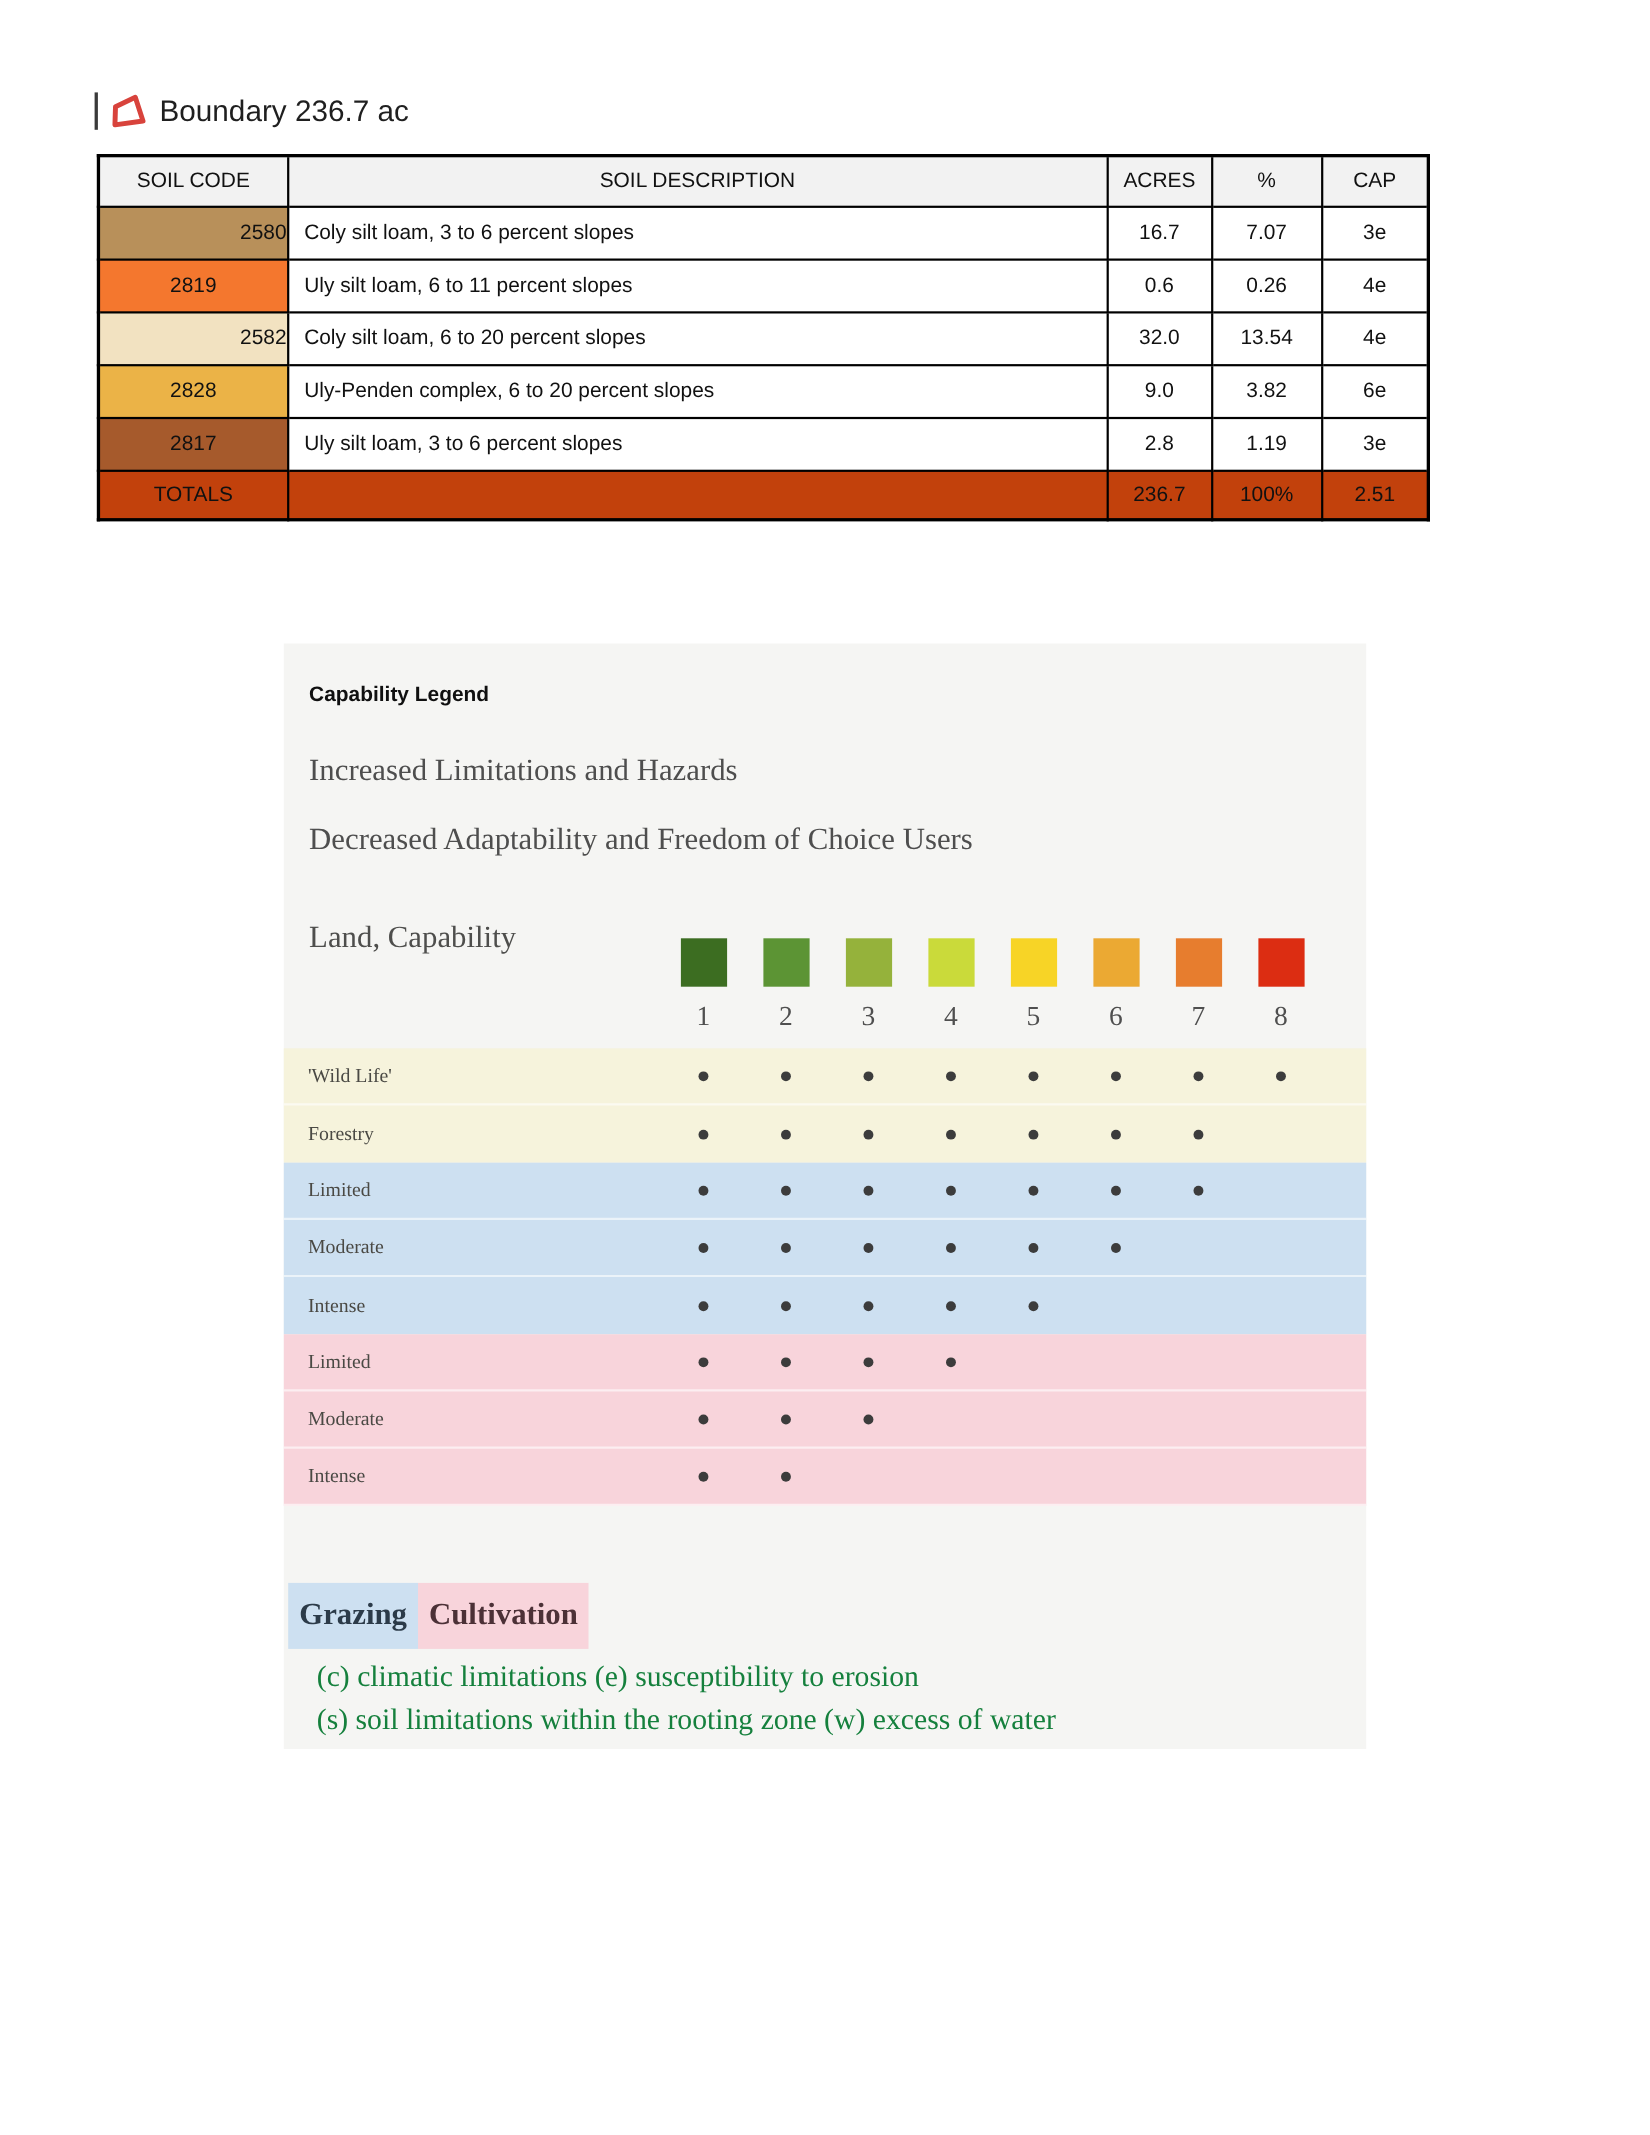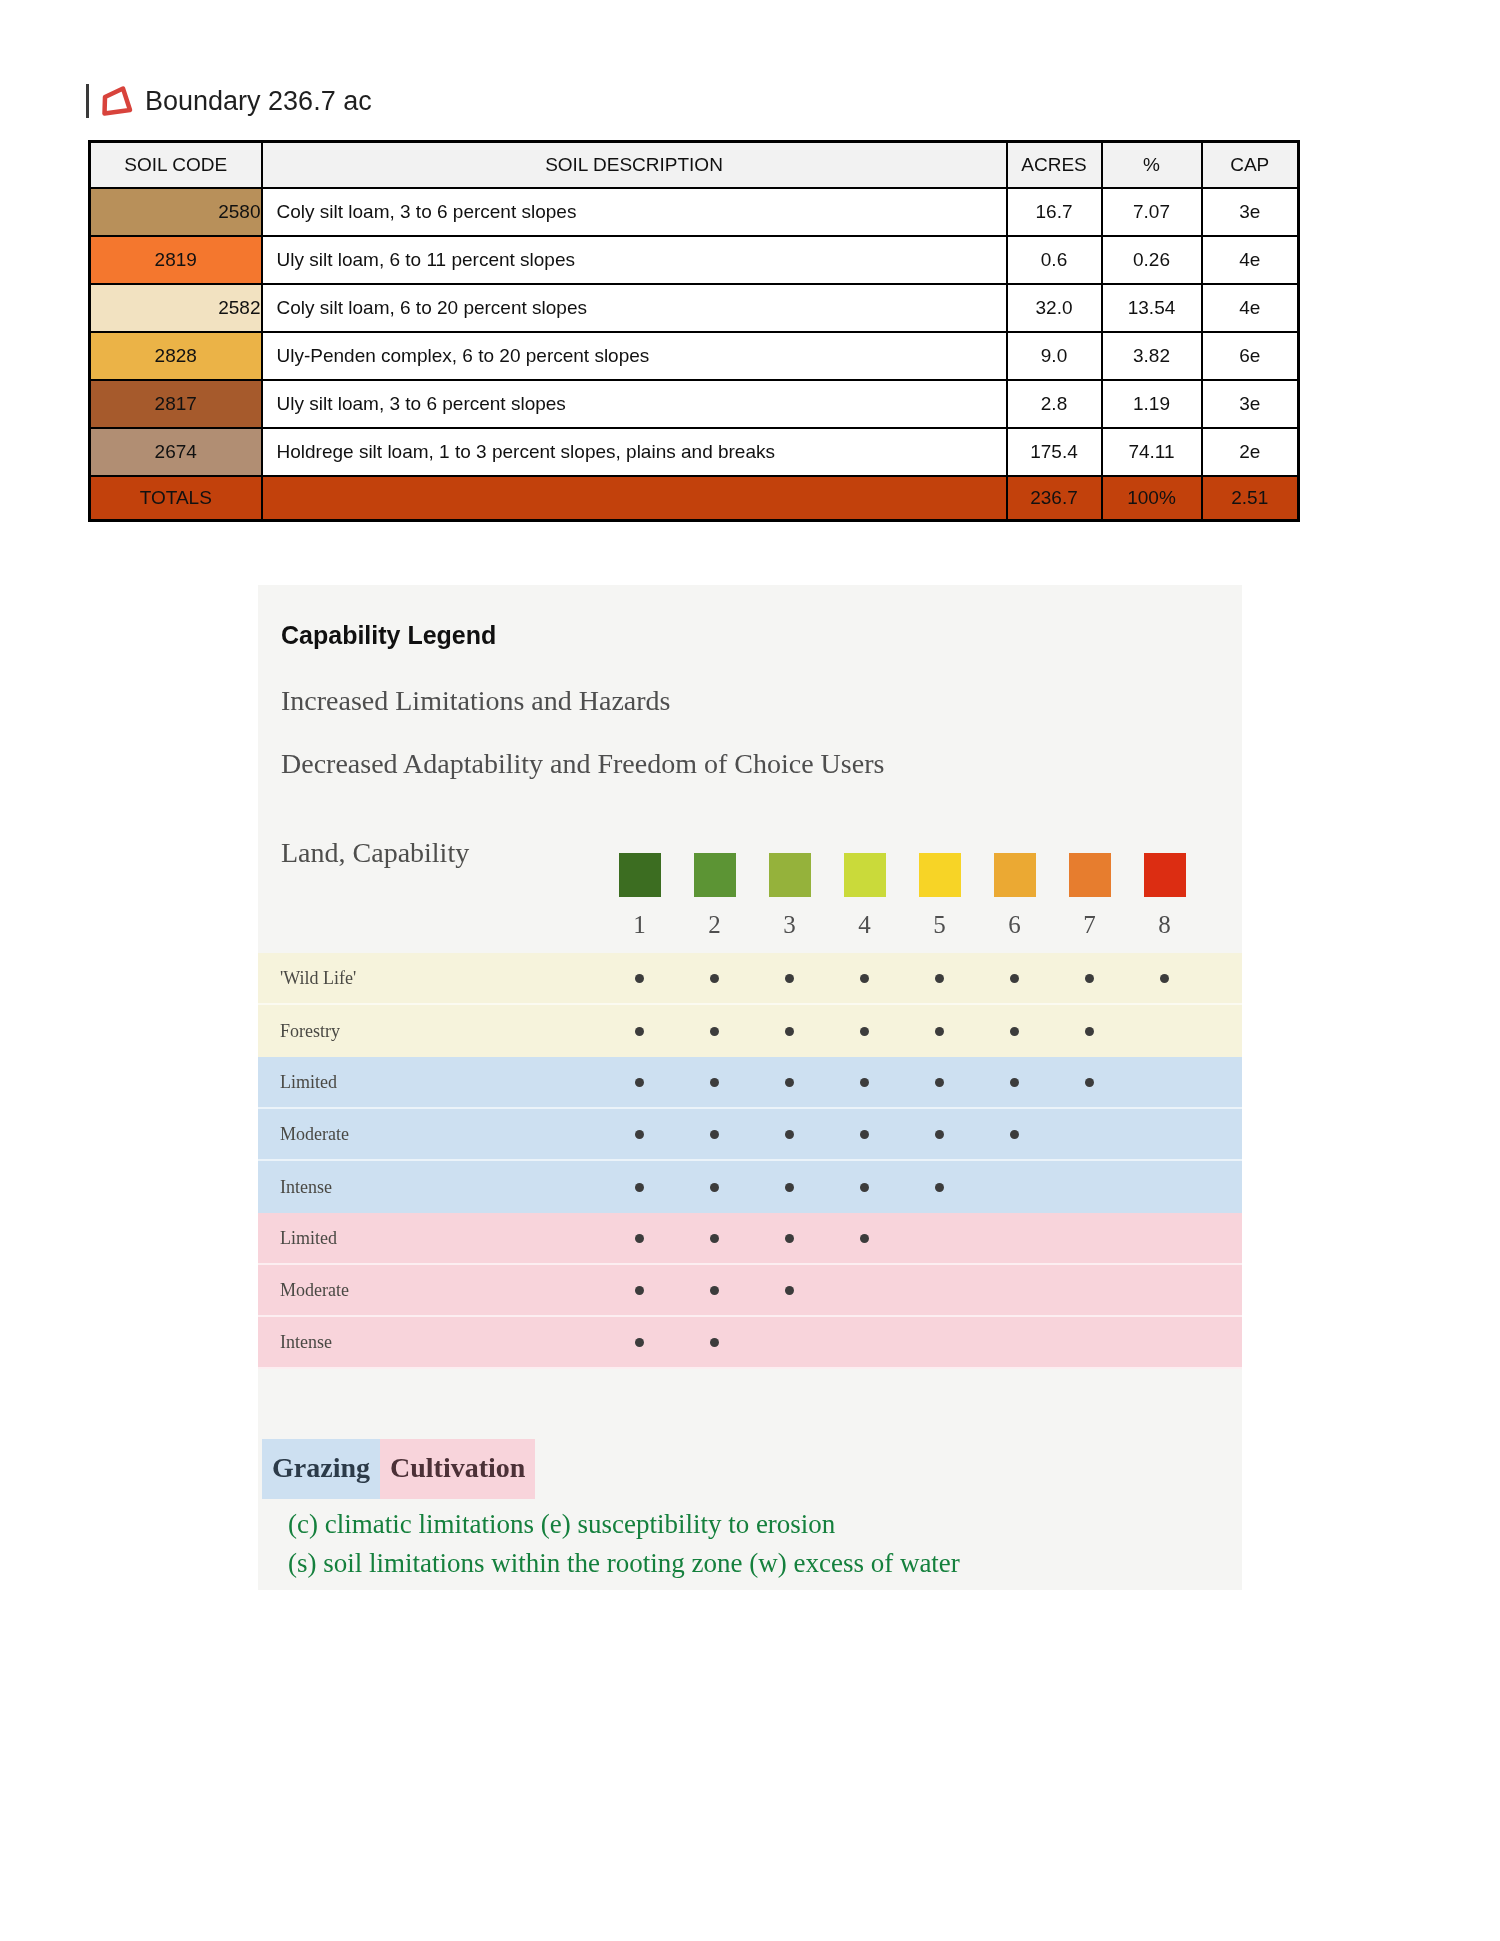--- a/index.html
+++ b/index.html
@@ -15,21 +15,21 @@
   .soil-table{position:absolute;left:88px;top:140px;width:1209px;border-collapse:collapse;
     table-layout:fixed;border:3px solid #000;font-size:19px;color:#111;}
   .soil-table th,.soil-table td{border:2px solid #000;padding:0;}
   .soil-table th{height:44px;background:#f2f2f2;font-weight:normal;font-size:19px;}
   .soil-table td{height:46px;text-align:center;}
   .soil-table td.desc{text-align:left;padding-left:14px;background:#fff;}
   .soil-table tr.totals td{height:42px;background:#c2410c;}
 
   
   .legend{position:absolute;left:258px;top:585px;width:984px;height:1005px;background:#f5f5f3;}
-  .lg-title{position:absolute;left:23px;top:36px;font-size:25px;font-weight:bold;color:#101010;}
+  .lg-title{position:absolute;left:23px;top:36px;font-size:19px;font-weight:bold;color:#101010;}
   .lg-sub{position:absolute;left:23px;font-family:"Liberation Serif",serif;font-size:28px;color:#4e4e4e;white-space:nowrap;}
   .sub1{top:100px;} .sub2{top:163px;}
   .scale-label{position:absolute;left:23px;top:252px;font-family:"Liberation Serif",serif;font-size:28px;color:#4e4e4c;}
   .grid-row{position:absolute;left:344px;display:flex;}
   .squares-row{top:268px;}
   .numbers-row{top:326px;}
   .gcell{width:75px;display:flex;justify-content:center;}
   .swatch{width:42px;height:44px;}
   .classnum{width:75px;text-align:center;font-family:"Liberation Serif",serif;font-size:25px;color:#4f4f4f;}
   .bands{position:absolute;left:0;top:368px;width:984px;}
@@ -104,27 +104,20 @@
         <td>3.82</td>
         <td>6e</td>
       </tr>
       <tr>
         <td class="code" style="background: rgb(166, 90, 44);">2817</td>
         <td class="desc">Uly silt loam, 3 to 6 percent slopes</td>
         <td>2.8</td>
         <td>1.19</td>
         <td>3e</td>
       </tr>
-      <tr>
-        <td class="code" style="background: rgb(177, 142, 115);">2674</td>
-        <td class="desc">Holdrege silt loam, 1 to 3 percent slopes, plains and breaks</td>
-        <td>175.4</td>
-        <td>74.11</td>
-        <td>2e</td>
-      </tr>
       <tr class="totals">
         <td>TOTALS</td>
         <td class="desc"></td>
         <td>236.7</td>
         <td>100%</td>
         <td>2.51</td>
       </tr>
     </tbody>
 </table>
 

